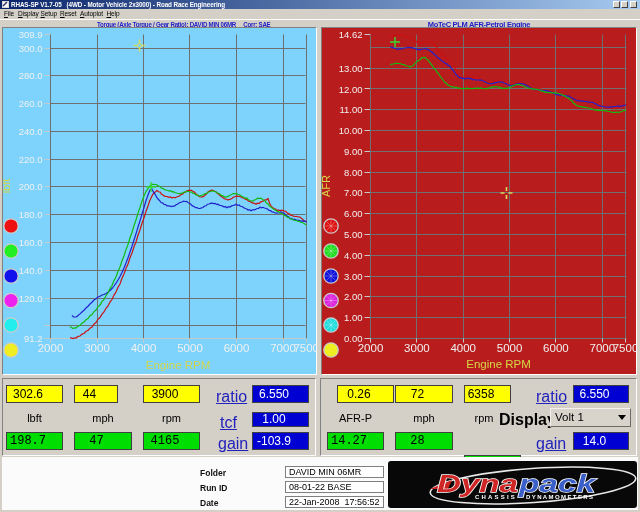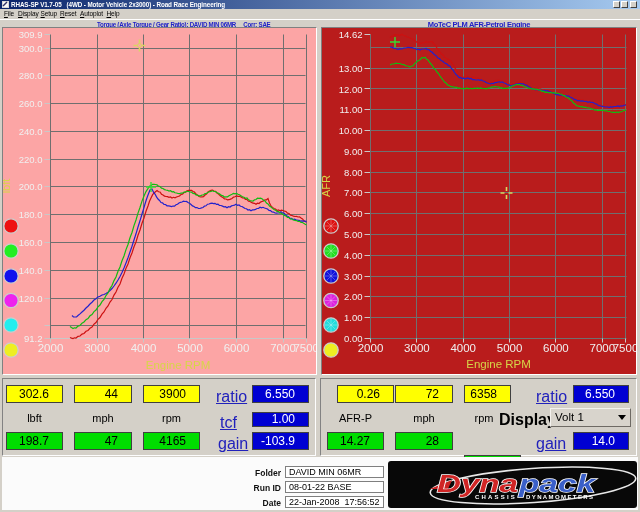--- a/index.html
+++ b/index.html
@@ -1,24 +1,24 @@
 <!DOCTYPE html>
 <html><head><meta charset="utf-8"><title>RHAS-SP</title>
 <style>
 * { margin:0; padding:0; box-sizing:border-box; }
 body { width:640px; height:512px; background:#d4d0c8; font-family:"Liberation Sans", sans-serif; position:relative; overflow:hidden; transform:translateZ(0); -webkit-font-smoothing:antialiased; }
 .abs { position:absolute; }
-.vbox { position:absolute; height:18px; border:1px solid #404040; font-size:12px; line-height:16px; text-align:right; padding-right:13px; color:#000; }
+.vbox { position:absolute; height:18px; border:1px solid #404040; font-size:12px; line-height:16px; text-align:center; padding-right:13px; color:#000; }
 .ybox { background:#ffff00; }
-.gbox { background:#00dd00; }
+.gbox { background:#00dd00;font-family:Liberation Mono, monospace; }
 .bbox { background:#0000d2; color:#fff; }
 .lab  { position:absolute; font-size:11px; color:#000; text-align:center; }
 .blab { position:absolute; font-size:16px; color:#2121bb;text-decoration:underline; }
 .fld  { position:absolute; height:12px; background:#fff; border:1px solid #7f7f7f; font-size:9px; line-height:11px; padding-left:3px; color:#000; white-space:nowrap; }
-.flab { position:absolute; font-size:8.5px; font-weight:bold; color:#111; text-align:right; }
+.flab { position:absolute; font-size:8.5px; font-weight:bold; color:#111; }
 </style></head>
 <body>
 
 <div class="abs" style="left:0;top:0;width:640px;height:9px;background:linear-gradient(to right,#0a246a,#a6caf0)">
   <svg width="7" height="7" style="position:absolute;left:2px;top:1px">
       <rect x="0" y="0" width="7" height="7" fill="#d8d8d8"></rect>
       <rect x="1" y="1" width="5" height="5" fill="#f8f8f8"></rect>
       <path d="M1 5 L5 1" stroke="#336" stroke-width="1.4"></path>
     </svg>
   <div class="abs" style="left:11px;top:0;font-size:6.3px;font-weight:bold;color:#fff;line-height:9.5px;white-space:nowrap;letter-spacing:-0.1px">RHAS-SP V1.7-05&nbsp;&nbsp; (4WD - Motor Vehicle 2x3000) - Road Race Engineering</div>
@@ -40,21 +40,21 @@
   <span class="abs" style="left:40.5px;top:0.5px"><u>S</u>etup</span>
   <span class="abs" style="left:60px;top:0.5px"><u>R</u>eset</span>
   <span class="abs" style="left:80px;top:0.5px"><u>A</u>utoplot</span>
   <span class="abs" style="left:106.5px;top:0.5px"><u>H</u>elp</span>
 </div>
 
 <div class="abs" style="left:0;top:19px;width:640px;height:9px;background:#d4d0c8;border-top:1px solid #fff"></div>
 <div class="abs" style="left:97px;top:19.5px;font-size:7.5px;font-weight:bold;color:#2121c8;letter-spacing:-0.3px;white-space:nowrap;transform:scaleX(0.82);transform-origin:0 0">Torque (Axle Torque / Gear Ratio): DAVID MIN 06MR&nbsp;&nbsp;&nbsp;&nbsp;&nbsp;Corr: SAE</div>
 <div class="abs" style="left:321px;top:19.5px;width:316px;font-size:7.5px;font-weight:bold;color:#2121c8;text-align:center;letter-spacing:-0.3px">MoTeC PLM AFR-Petrol Engine</div>
 
-<div class="abs" style="left:2px;top:27px;width:315px;height:348px;border:1px solid;border-color:#808080 #fff #fff #808080;background:#fca5a5">
+<div class="abs" style="left:2px;top:27px;width:315px;height:348px;border:1px solid;border-color:#808080 #fff #fff #808080;background:#7dd3fc">
 <svg width="313" height="346" style="position:absolute;left:0;top:0">
 <line x1="47.5" y1="20.5" x2="302.5" y2="20.5" stroke="#6f6f6f" stroke-width="1"></line>
 <line x1="41.5" y1="20.5" x2="47.5" y2="20.5" stroke="#c8c8c8" stroke-width="1"></line>
 <line x1="47.5" y1="47.5" x2="302.5" y2="47.5" stroke="#6f6f6f" stroke-width="1"></line>
 <line x1="41.5" y1="47.5" x2="47.5" y2="47.5" stroke="#c8c8c8" stroke-width="1"></line>
 <line x1="47.5" y1="75.5" x2="302.5" y2="75.5" stroke="#6f6f6f" stroke-width="1"></line>
 <line x1="41.5" y1="75.5" x2="47.5" y2="75.5" stroke="#c8c8c8" stroke-width="1"></line>
 <line x1="47.5" y1="103.5" x2="302.5" y2="103.5" stroke="#6f6f6f" stroke-width="1"></line>
 <line x1="41.5" y1="103.5" x2="47.5" y2="103.5" stroke="#c8c8c8" stroke-width="1"></line>
 <line x1="47.5" y1="131.5" x2="302.5" y2="131.5" stroke="#6f6f6f" stroke-width="1"></line>
@@ -209,21 +209,21 @@
 <circle cx="9" cy="297" r="7.2" fill="#22dddd" stroke="#cccccc" stroke-width="1.3"></circle>
 <path d="M3 297 H15 M9 291 V303 M4.8 292.8 L13.2 301.2 M13.2 292.8 L4.8 301.2" stroke="rgba(255,255,255,0.28)" stroke-width="1"></path>
 <circle cx="9" cy="322" r="7.2" fill="#eeee22" stroke="#cccccc" stroke-width="1.3"></circle>
 </svg>
 </div>
 
 <div class="abs" style="left:2px;top:378px;width:314px;height:78px;border:1px solid;border-color:#828282 #fdfdfd #fdfdfd #828282"></div>
 <div class="abs" style="left:320px;top:378px;width:317px;height:78px;border:1px solid;border-color:#828282 #fdfdfd #fdfdfd #828282"></div>
 
 <div class="vbox ybox" style="left:6px;top:385px;width:57px">302.6</div>
-<div class="vbox ybox" style="left:74px;top:385px;width:58px">44</div>
+<div class="vbox ybox" style="left:74px;top:385px;width:44px">44</div>
 <div class="vbox ybox" style="left:143px;top:385px;width:57px">3900</div>
 <div class="blab" style="left:216px;top:388px">ratio</div>
 <div class="vbox bbox" style="left:252px;top:385px;width:57px">6.550</div>
 <div class="lab" style="left:6px;top:412px;width:57px">lbft</div>
 <div class="lab" style="left:74px;top:412px;width:58px">mph</div>
 <div class="lab" style="left:143px;top:412px;width:57px">rpm</div>
 <div class="blab" style="left:220px;top:414px">tcf</div>
 <div class="vbox bbox" style="left:252px;top:412px;width:57px;height:15px;line-height:13px">1.00</div>
 <div class="vbox gbox" style="left:6px;top:432px;width:57px">198.7</div>
 <div class="vbox gbox" style="left:74px;top:432px;width:58px">47</div>

